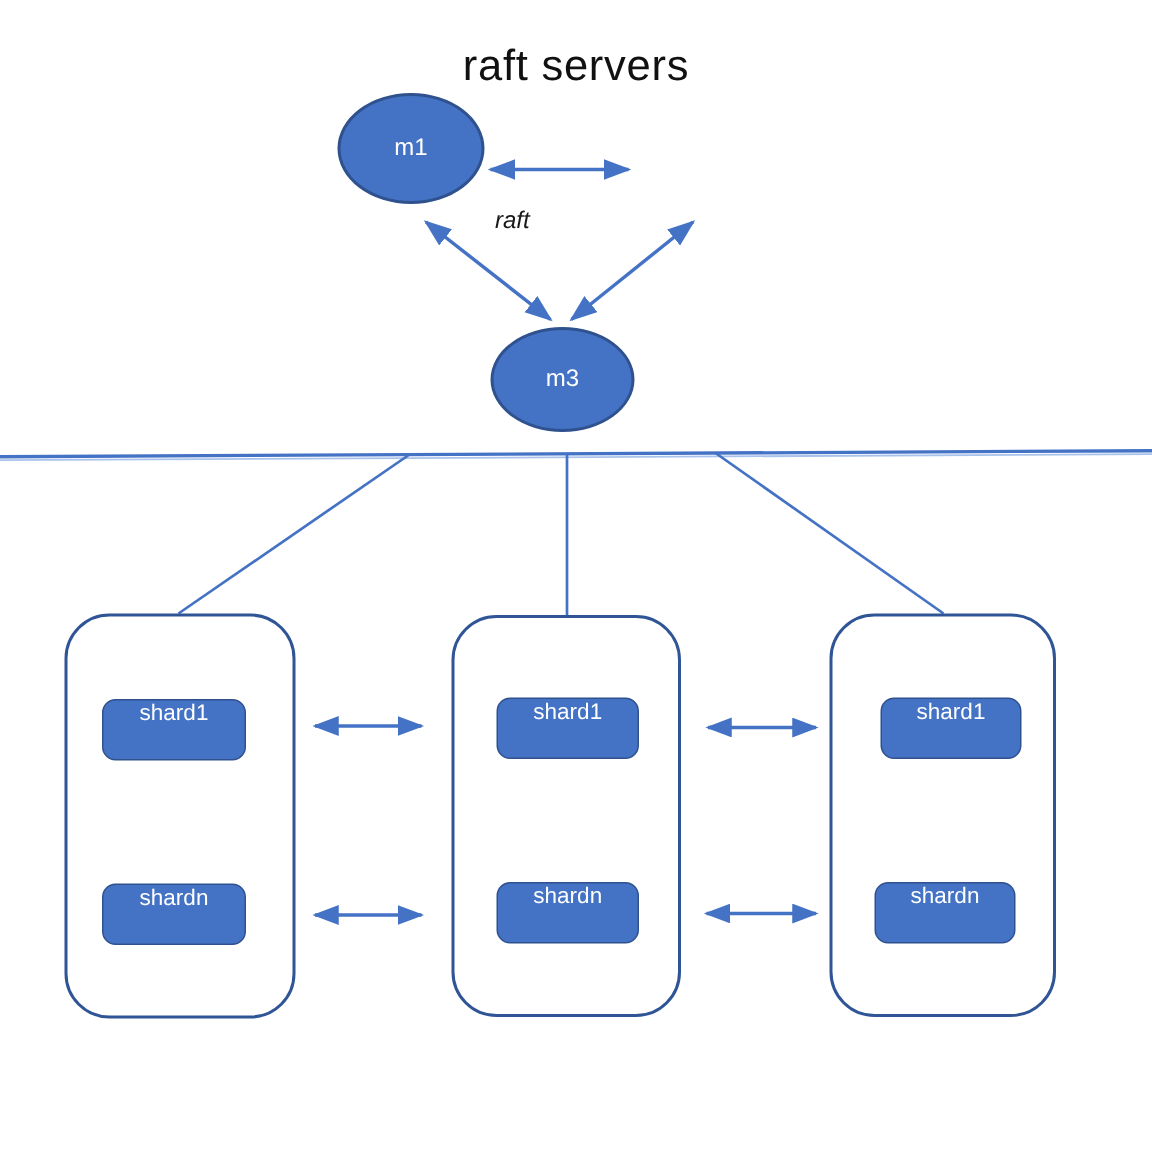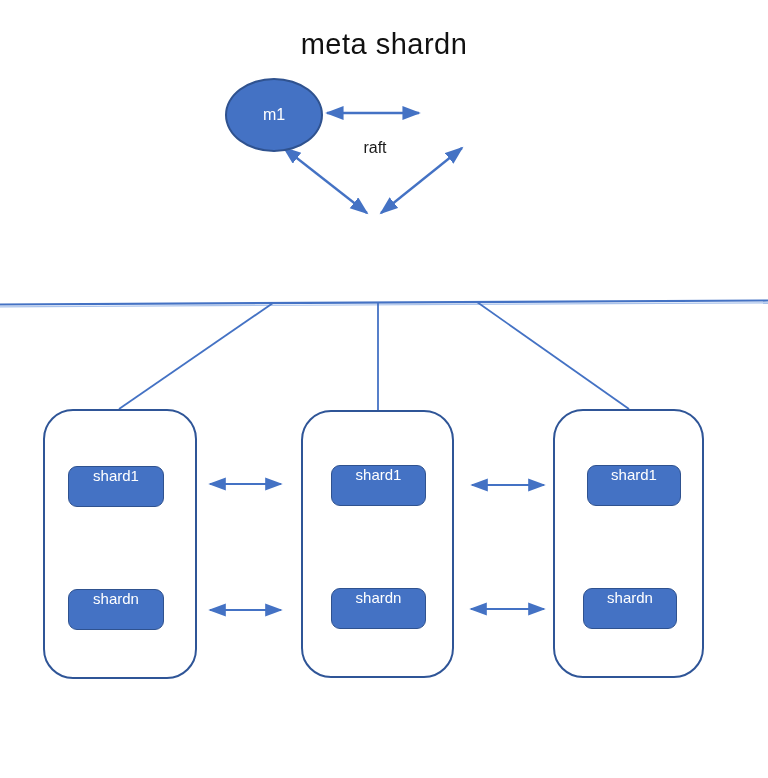--- a/index.html
+++ b/index.html
@@ -30,37 +30,38 @@
     font-size: 29px;
     letter-spacing: 0.5px;
   }
   .title-meta { top: 28px; }
   .title-data { top: 705px; font-size: 28px; }
   .raft-label {
     position: absolute;
     left: 330px;
     top: 139px;
     width: 90px;
-    text-align: center;
+    text-align: left;
     color: #1a1a1a;
     font-size: 16px;
+    font-style: italic;
   }
   .meta-node {
     position: absolute;
     background: #4472C4;
     border: 2px solid #2F528F;
     border-radius: 50%;
     display: flex;
     align-items: center;
     justify-content: center;
     color: #ffffff;
     font-size: 16px;
     box-sizing: border-box;
   }
-  .node-m1 { left: 225px; top: 78px;  width: 98px;  height: 74px; }
+  .node-m1 { left: 225px; top: 62px;  width: 98px;  height: 74px; }
   .node-m2 { left: 422px; top: 78px;  width: 100px; height: 74px; }
   .node-m3 { left: 327px; top: 218px; width: 96px;  height: 70px; }
   .server-box {
     position: absolute;
     background: #ffffff;
     border: 2px solid #2F5597;
     border-radius: 30px;
     box-sizing: border-box;
   }
   .server-1 { left: 43px;  top: 409px; width: 154px; height: 270px; }
@@ -110,25 +111,28 @@
     <line x1="273" y1="303" x2="119" y2="409" stroke="#4472C4" stroke-width="1.8"></line>
     <line x1="378" y1="303" x2="378" y2="410" stroke="#4472C4" stroke-width="1.8"></line>
     <line x1="477" y1="302" x2="629" y2="409" stroke="#4472C4" stroke-width="1.8"></line>
 
     <line x1="210" y1="484" x2="281" y2="484" stroke="#4472C4" stroke-width="2.2" marker-start="url(#ah-start)" marker-end="url(#ah-end)"></line>
     <line x1="472" y1="485" x2="544" y2="485" stroke="#4472C4" stroke-width="2.2" marker-start="url(#ah-start)" marker-end="url(#ah-end)"></line>
     <line x1="210" y1="610" x2="281" y2="610" stroke="#4472C4" stroke-width="2.2" marker-start="url(#ah-start)" marker-end="url(#ah-end)"></line>
     <line x1="471" y1="609" x2="544" y2="609" stroke="#4472C4" stroke-width="2.2" marker-start="url(#ah-start)" marker-end="url(#ah-end)"></line>
   </svg>
 
-  <div class="title title-meta">meta shardn</div>
+  <div class="title title-meta">raft servers</div>
   <div class="raft-label">raft</div>
 
   <div class="meta-node node-m1">
     <span>m1</span>
+  </div>
+  <div class="meta-node node-m3">
+    <span>m3</span>
   </div>
 
   <div class="server-box server-1"></div>
   <div class="server-box server-2"></div>
   <div class="server-box server-3"></div>
 
   <div class="shard shard-1a">
     <span>shard1</span>
   </div>
   <div class="shard shard-1b">

